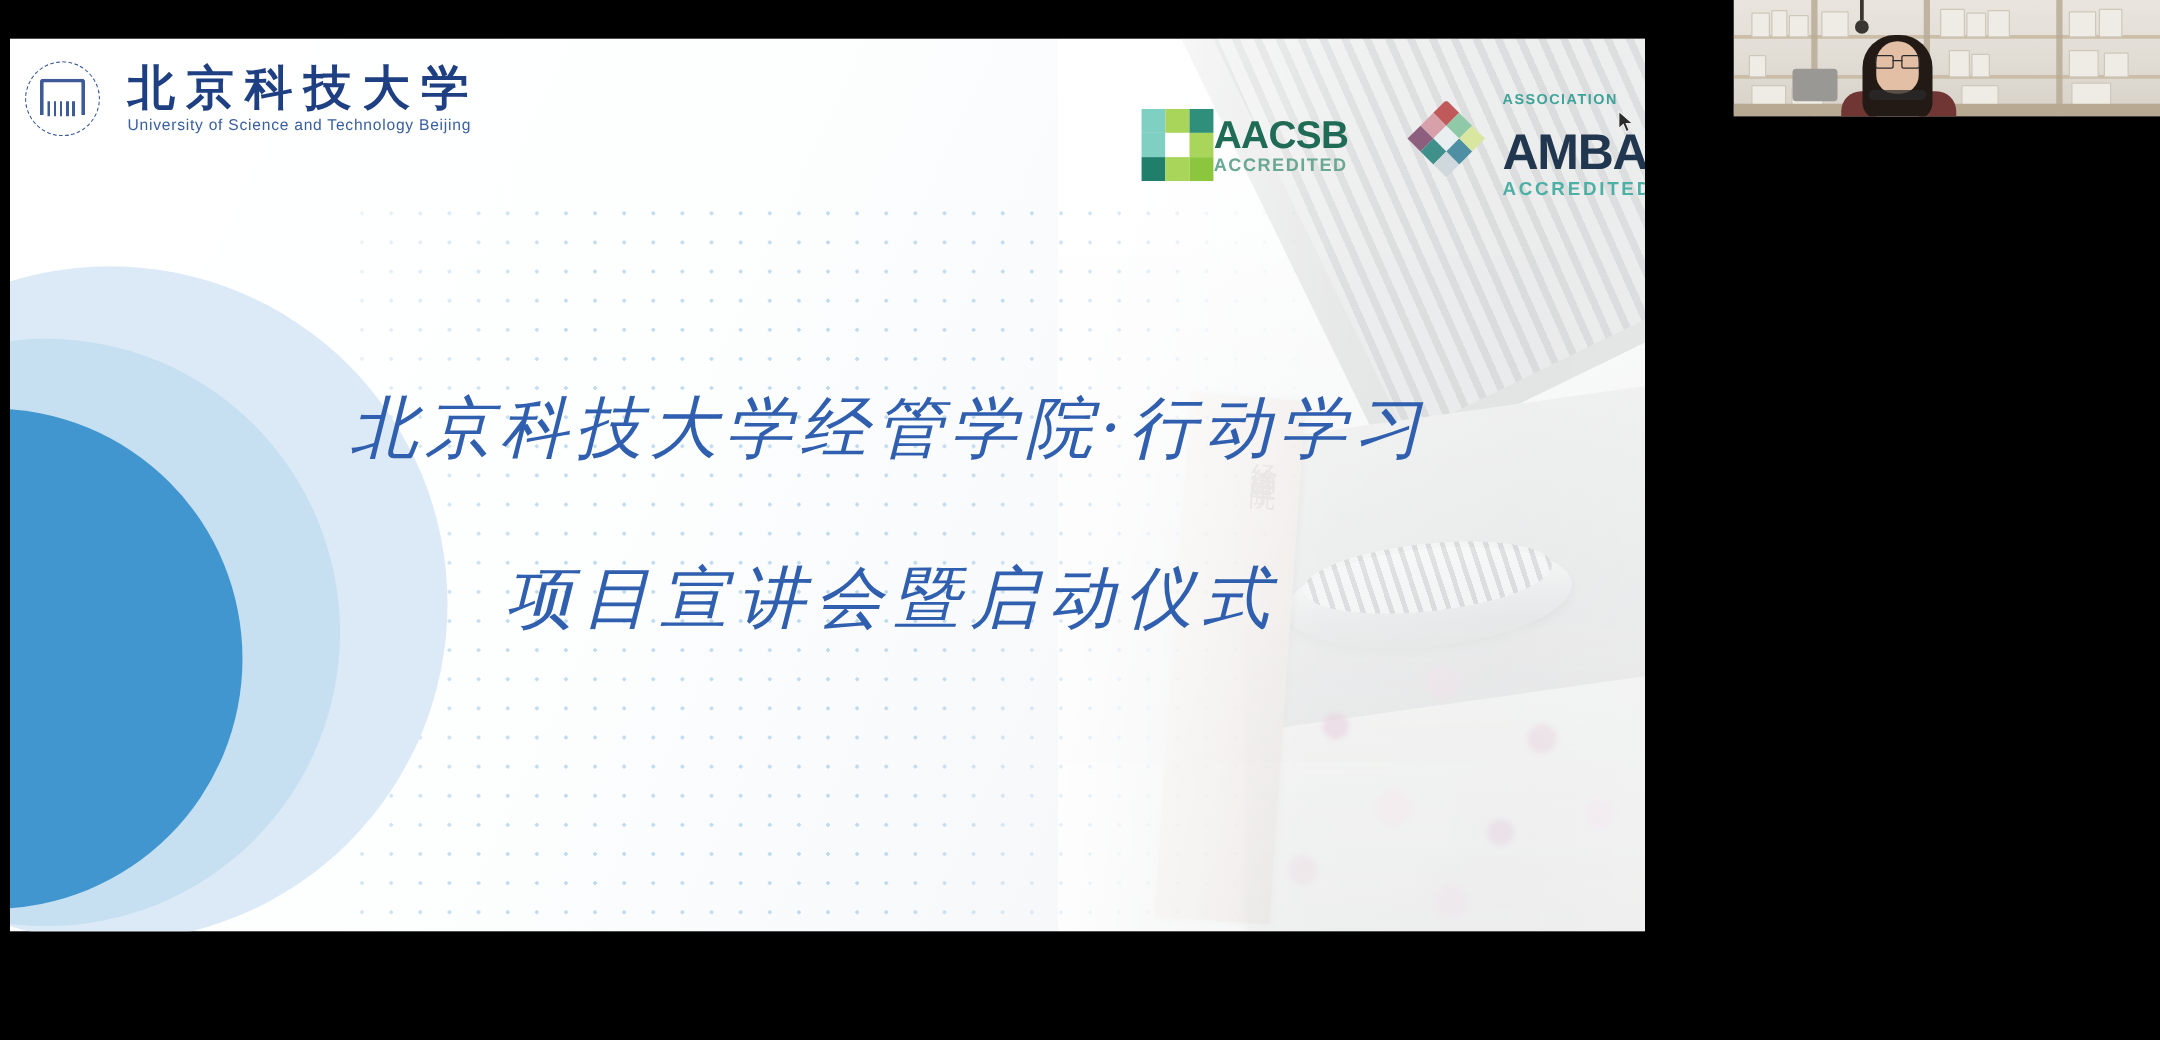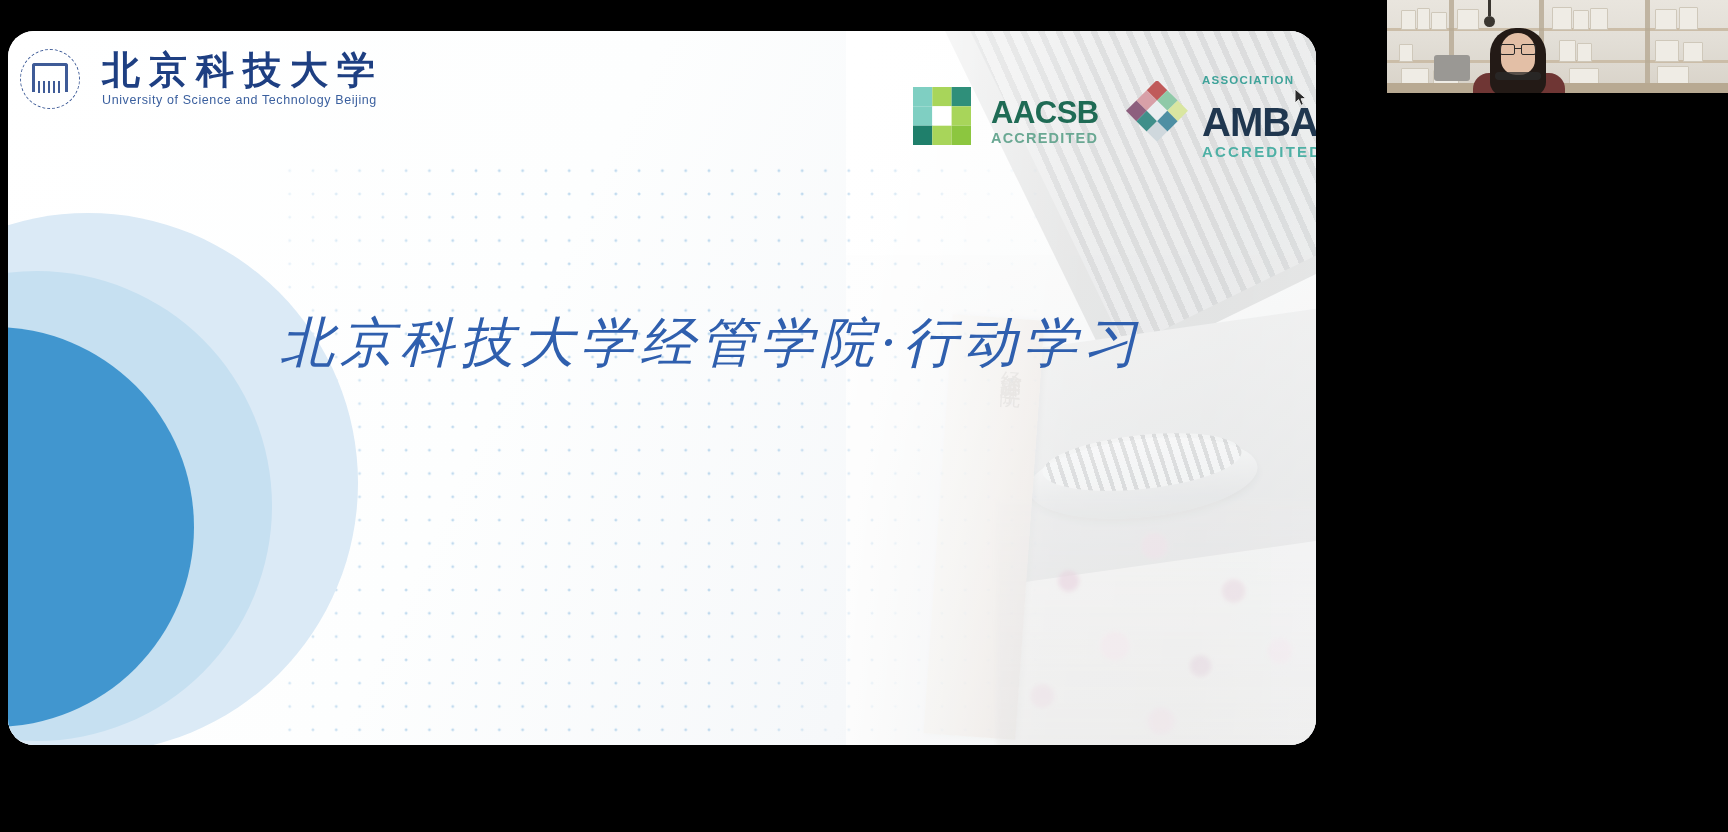--- a/index.html
+++ b/index.html
@@ -23,21 +23,20 @@
 
   
   #slide {
     position: absolute;
     left: 8px;
     top: 31px;
     width: 1308px;
     height: 714px;
     background: #ffffff;
     overflow: hidden;
-    border-radius: 26px;
   }
   .slide-bg-base {
     position: absolute;
     inset: 0;
     background:
       linear-gradient(115deg, #ffffff 0%, #fdfefe 40%, #f6f8fa 70%, #eef1f3 100%);
   }
   
   .dot-grid {
     position: absolute;
@@ -227,21 +226,21 @@
     font-size: 12.5px;
     letter-spacing: .6px;
     color: #3a5f9e;
     margin-top: 3px;
     font-family: "Liberation Sans", sans-serif;
   }
 
   .aacsb {
     position: absolute;
     left: 905px; top: 56px;
-    display: flex; align-items: flex-end; gap: 20px;
+    display: flex; align-items: center; gap: 0;
   }
   .aacsb-mark {
     width: 58px; height: 58px;
     position: relative;
     display: grid;
     grid-template-columns: 1fr 1fr 1fr;
     grid-template-rows: 1fr 1fr 1fr;
     overflow: hidden;
   }
   .aacsb-txt { line-height: 1; }
@@ -486,20 +485,21 @@
         </svg>
       </div>
       <div class="amba-txt">
         <div class="amba-assoc">ASSOCIATION</div>
         <div class="amba-main">AMBA</div>
         <div class="amba-sub">ACCREDITED</div>
       </div>
     </div>
 
     <div class="title-line1">北京科技大学经管学院·行动学习</div>
+    <div class="title-line2">项目宣讲会暨启动仪式</div>
   </div>
 
   <div id="webcam">
     <div class="cam-wall"></div>
     <div class="shelf shelf-1"></div>
     <div class="shelf shelf-2"></div>
     <div class="shelf shelf-3"></div>
     <div class="upright u1"></div>
     <div class="upright u2"></div>
     <div class="upright u3"></div>

